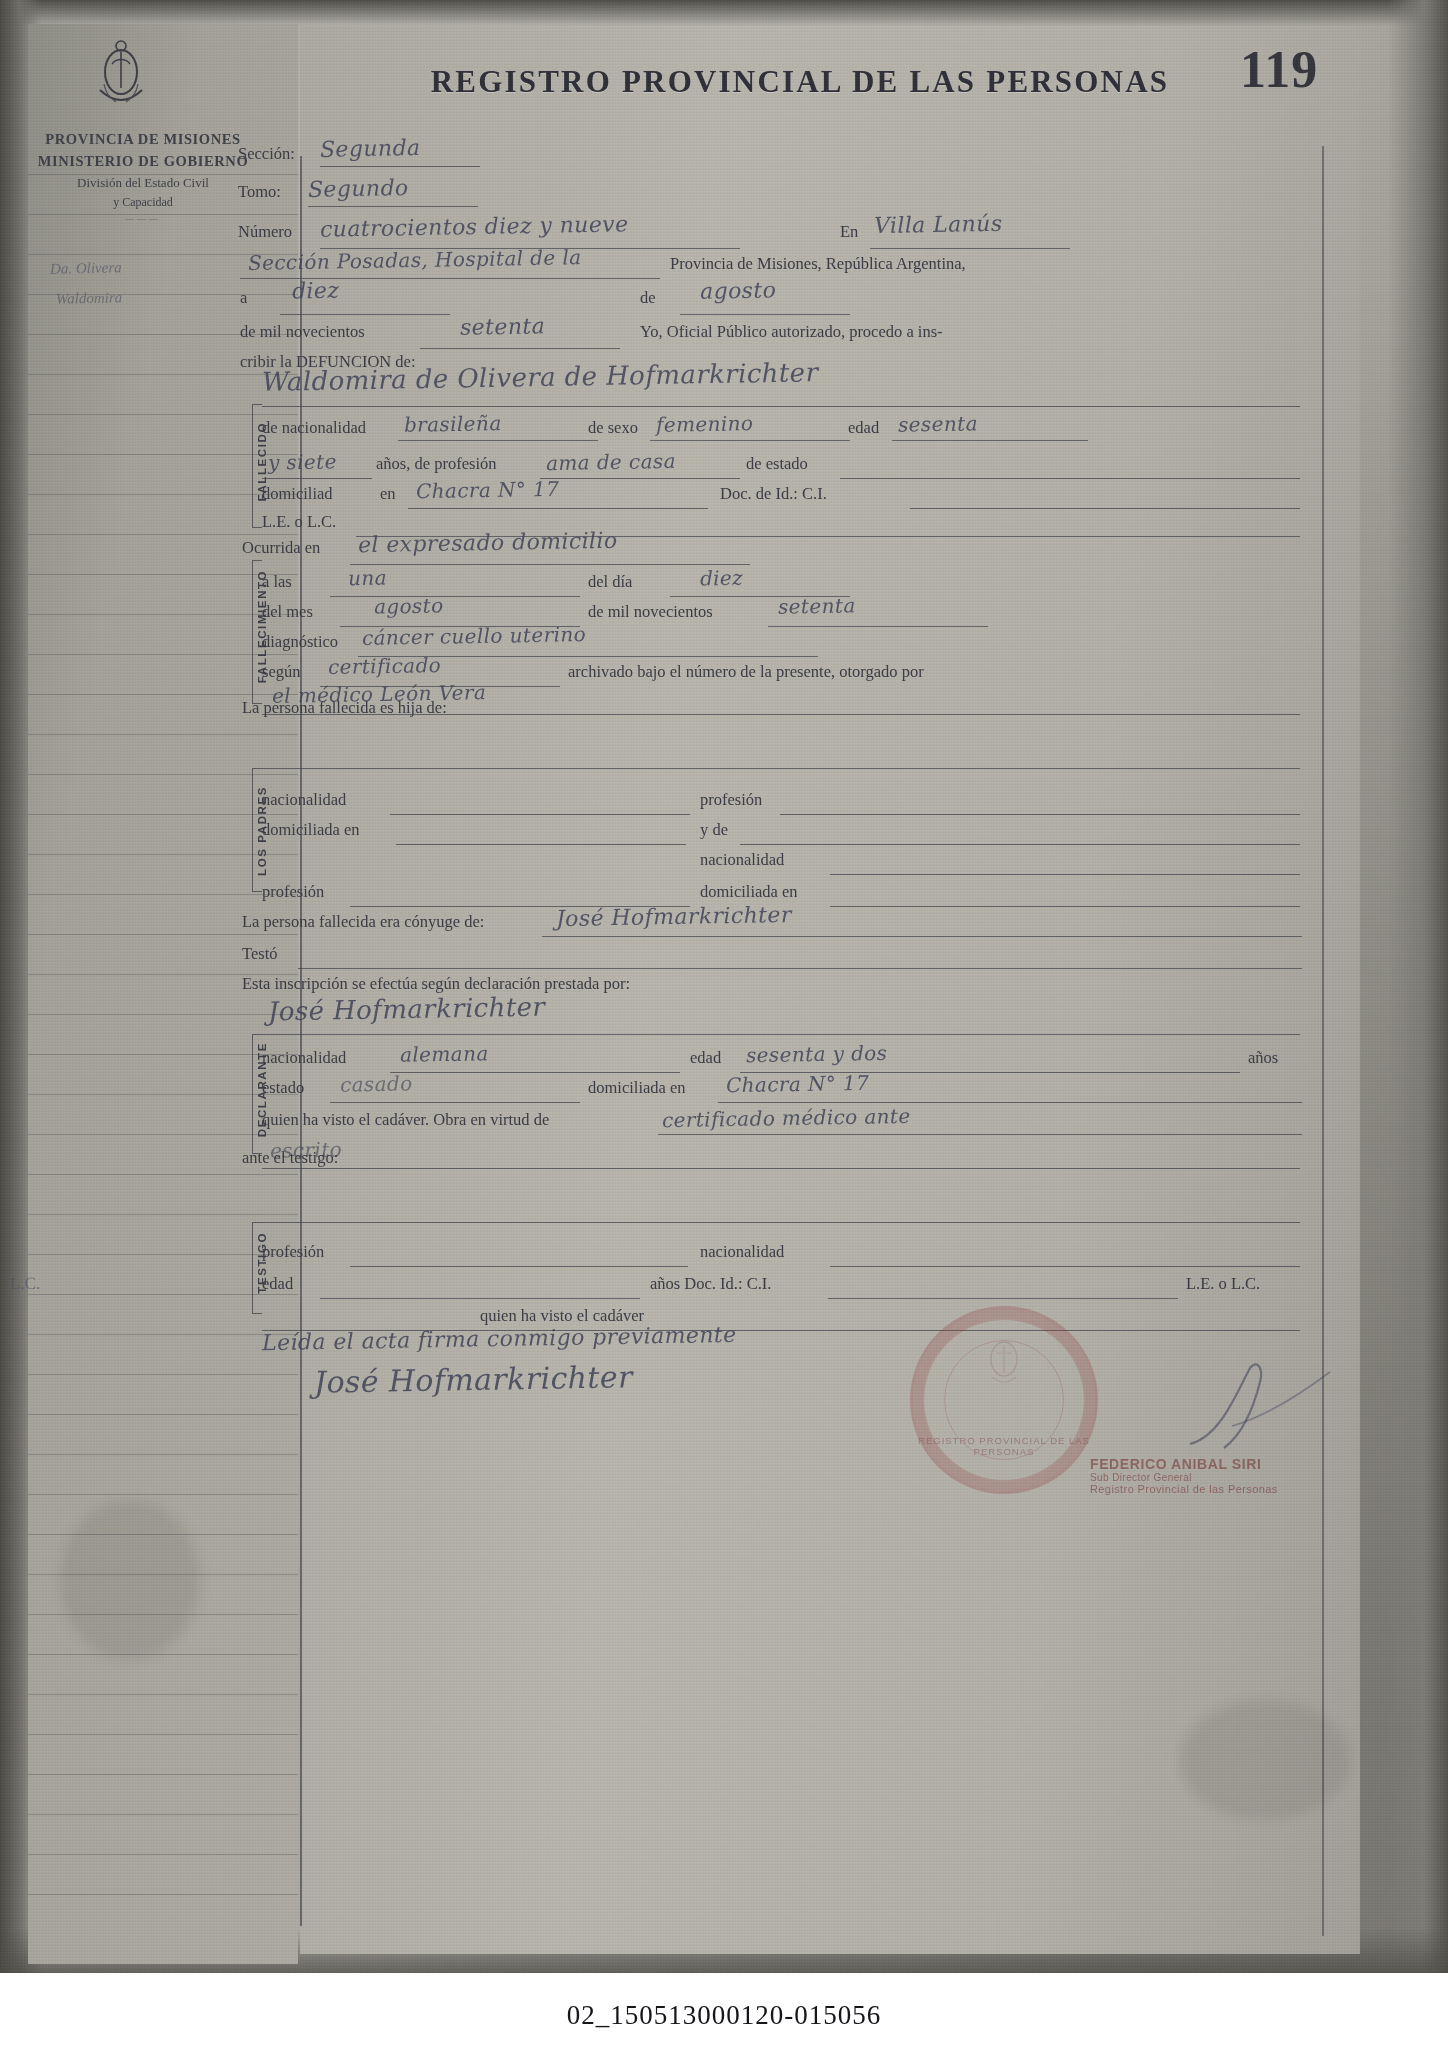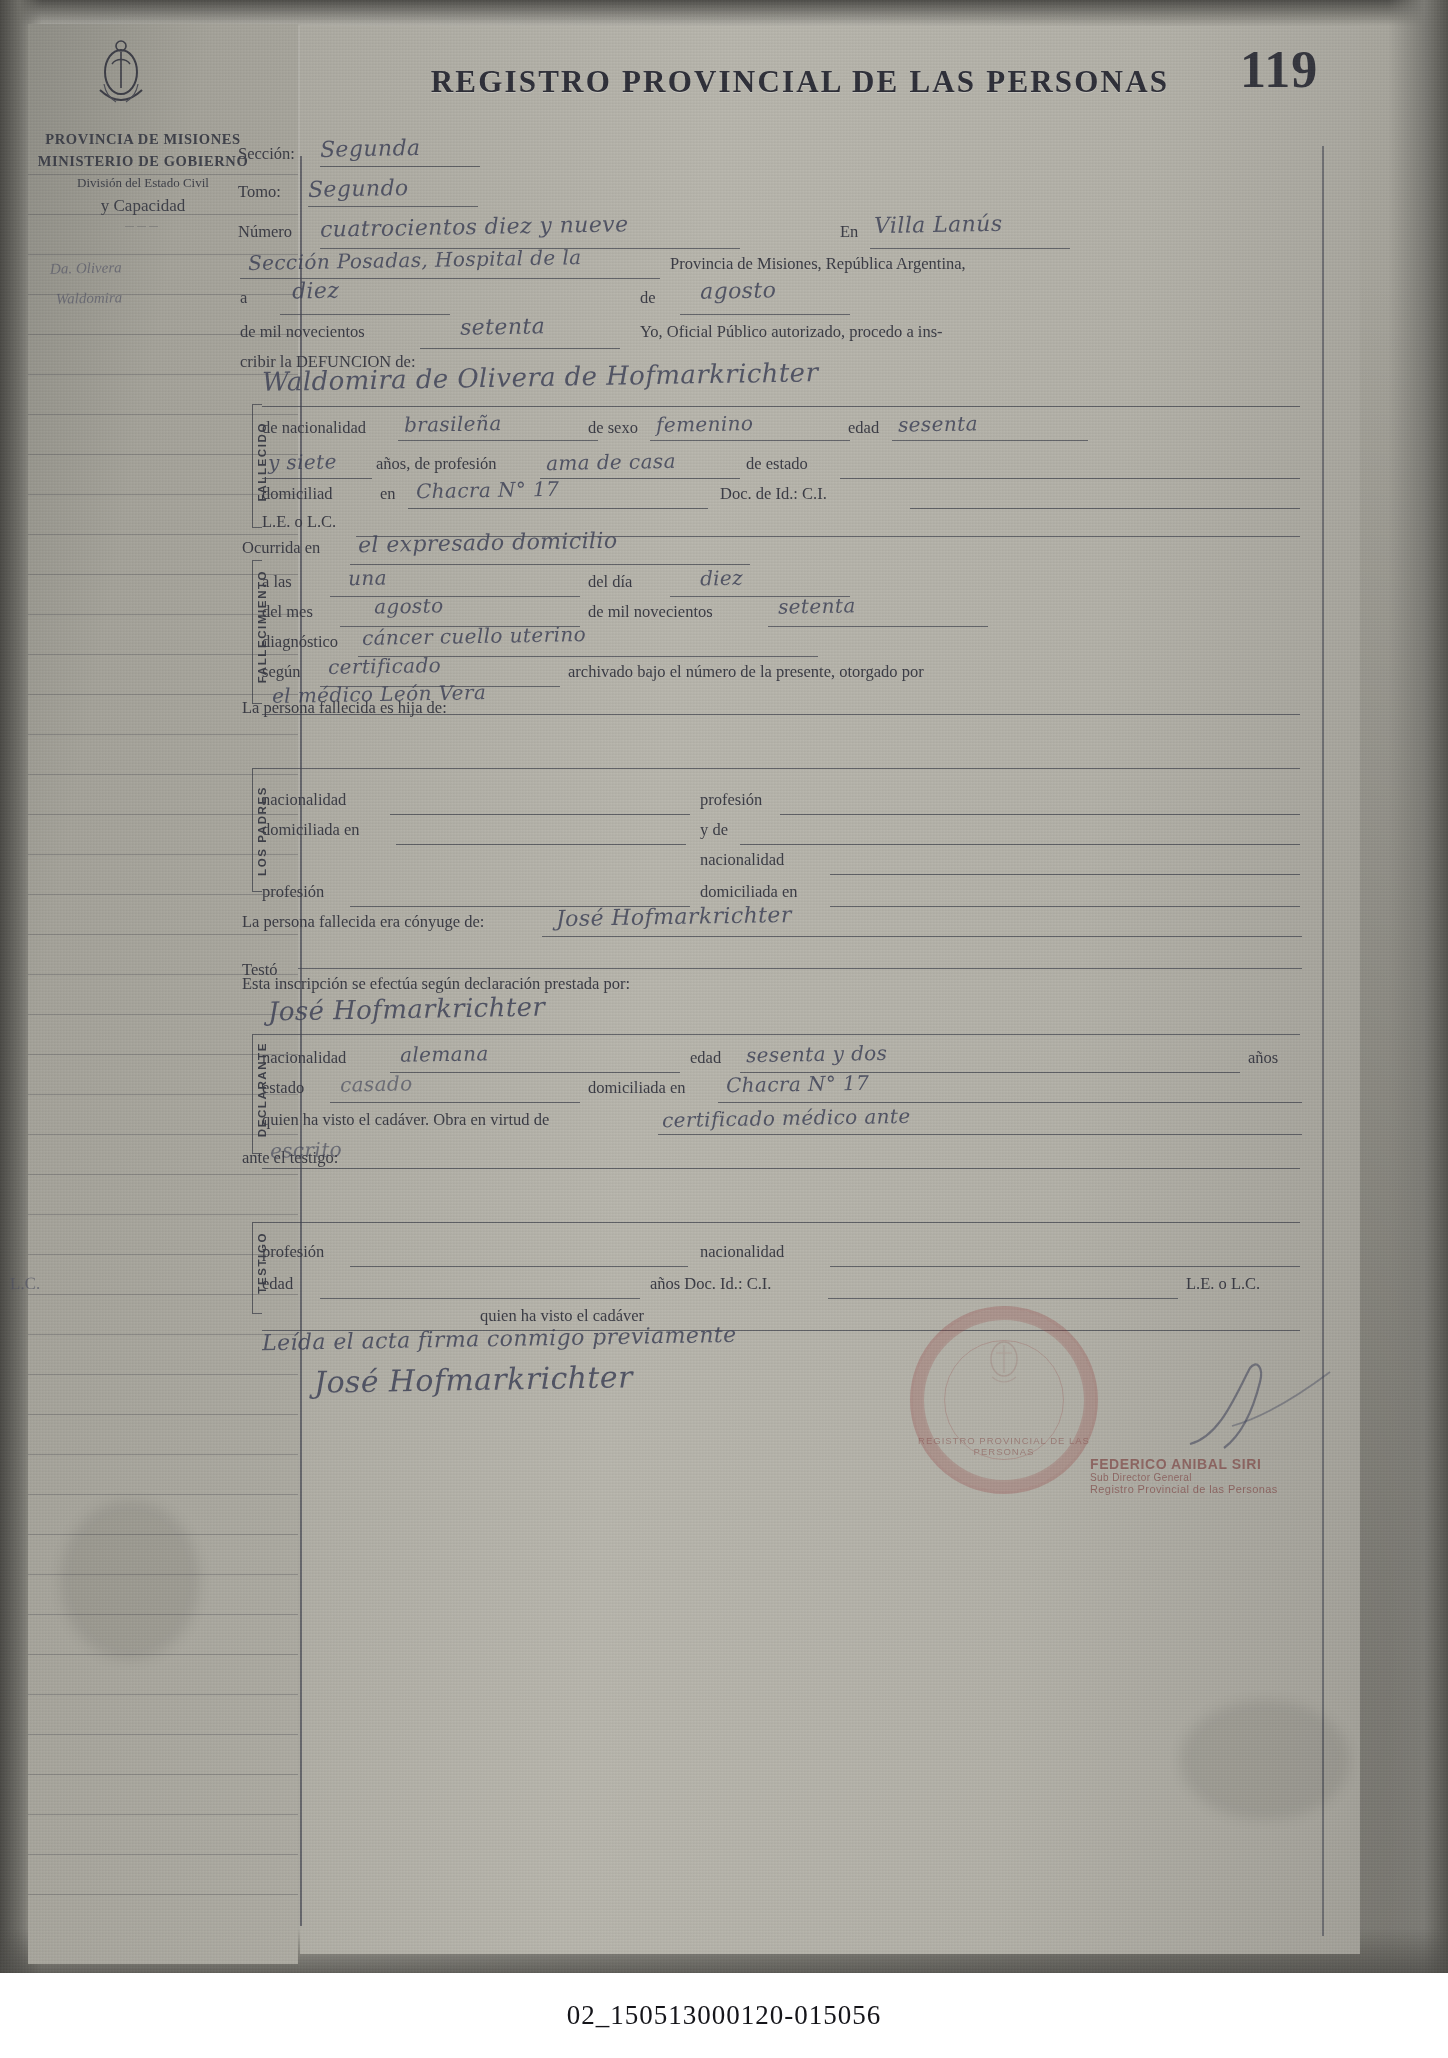--- a/index.html
+++ b/index.html
@@ -139,21 +139,21 @@
     position: absolute;
     left: 28px; top: 128px;
     width: 230px;
     text-align: center;
     color: #3e4049;
     line-height: 1.55;
   }
   .gov-block .l1 { font-size: 14.5px; letter-spacing: 0.6px; font-weight: bold; }
   .gov-block .l2 { font-size: 14.5px; letter-spacing: 0.6px; font-weight: bold; }
   .gov-block .l3 { font-size: 13px; }
-  .gov-block .l4 { font-size: 17px; }
+  .gov-block .l4 { font-size: 12px; }
   .gov-block .l5 { font-size: 9px; letter-spacing: 3px; opacity: 0.6; }
 
   
   .pt {
     position: absolute;
     font-family: "Liberation Serif", serif;
     font-size: 16.5px;
     color: #3a3b44;
     white-space: nowrap;
   }
@@ -425,21 +425,21 @@
 
     <div class="pt" style="left:-38px; top:856px;">profesión</div>
     <div class="rule" style="left:50px; top:880px; width:340px;"></div>
     <div class="pt" style="left:400px; top:856px;">domiciliada en</div>
     <div class="rule" style="left:530px; top:880px; width:470px;"></div>
 
     <div class="pt" style="left:-58px; top:886px;">La persona fallecida era cónyuge de:</div>
     <div class="rule" style="left:242px; top:910px; width:760px;"></div>
     <div class="hw f22" style="left:256px; top:878px;">José Hofmarkrichter</div>
 
-    <div class="pt" style="left:-58px; top:918px;margin-top:16px;">Testó</div>
+    <div class="pt" style="left:-58px; top:918px;">Testó</div>
     <div class="rule" style="left:-2px; top:942px; width:1004px;"></div>
 
     <div class="pt" style="left:-58px; top:948px;">Esta inscripción se efectúa según declaración prestada por:</div>
 
     <div class="vbracket" style="left:-48px; top:1008px; height:118px;"></div>
     <div class="vlabel" style="left:-44px; top:1016px;">DECLARANTE</div>
 
     <div class="hw f26" style="left:-32px; top:968px;">José Hofmarkrichter</div>
     <div class="rule" style="left:-38px; top:1008px; width:1038px;"></div>
 

